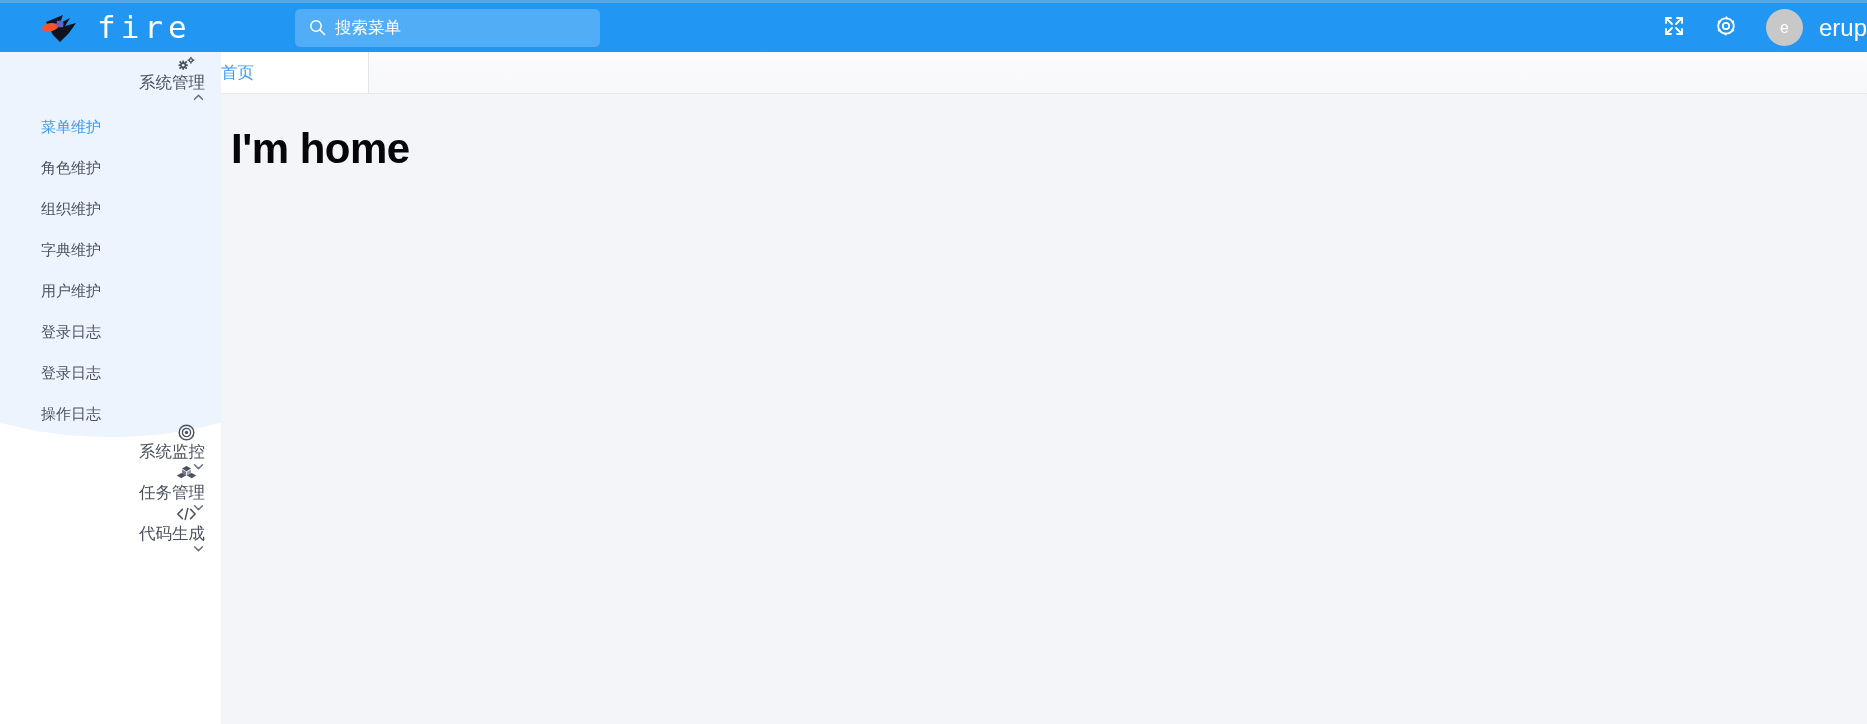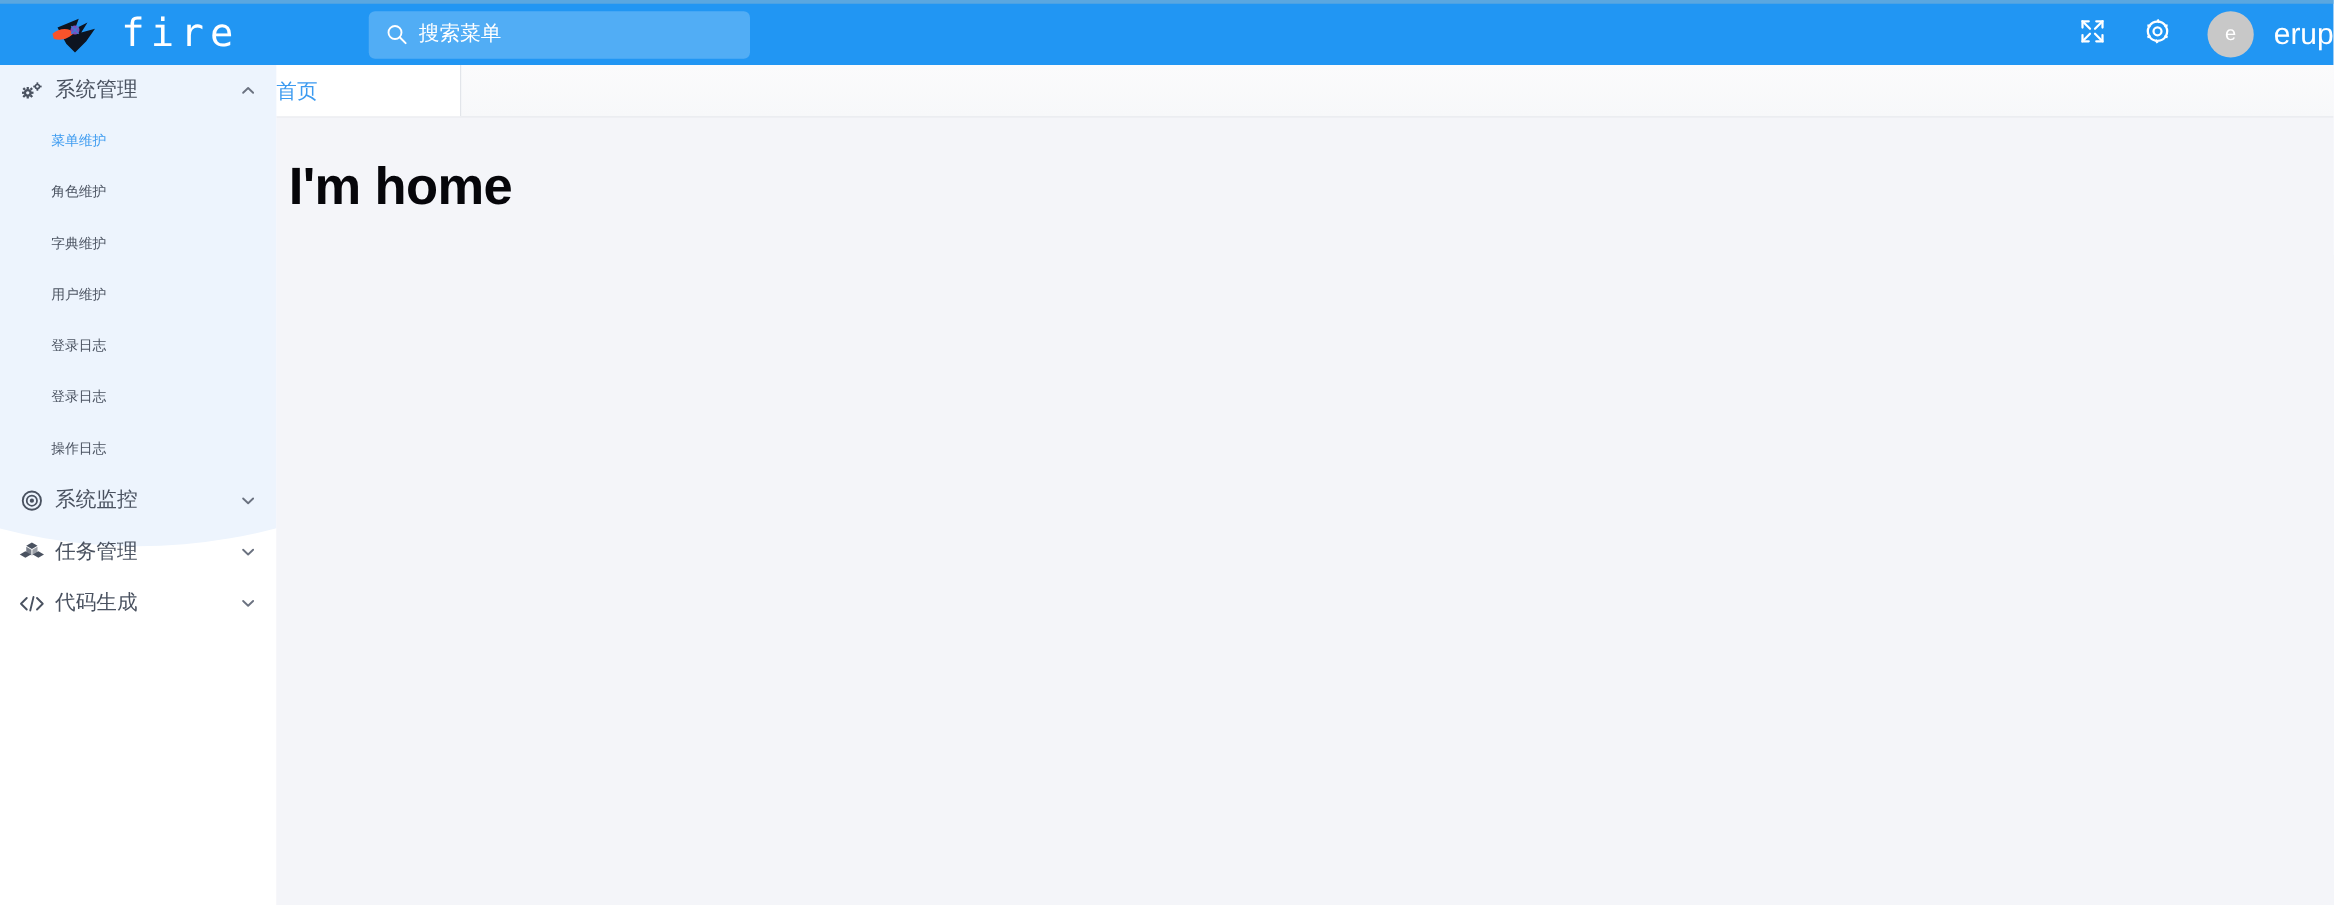--- a/index.html
+++ b/index.html
@@ -155,23 +155,24 @@
     pointer-events: none;
   }
   .menu {
     position: relative;
     z-index: 2;
     padding-top: 0;
   }
   .menu-group-title {
     height: 41px;
     display: flex;
-    align-items: center;
+    align-items: flex-end;
     padding: 0 16px 0 14px;
     cursor: pointer;
+    flex-direction: column;
   }
   .mg-icon {
     width: 22px;
     height: 20px;
     flex: 0 0 22px;
     display: flex;
     align-items: center;
     justify-content: center;
     margin-right: 8px;
   }
@@ -186,23 +187,23 @@
     height: 14px;
     flex: 0 0 14px;
     display: flex;
     align-items: center;
     justify-content: center;
   }
   .submenu { padding: 0; }
   .submenu-item {
     height: 41px;
     display: flex;
-    align-items: center;
+    align-items: flex-end;
     padding-left: 41px;
-    font-size: 11px;
+    font-size: 15px;
     color: #4a5260;
     cursor: pointer;
     line-height: 1;
   }
   .submenu-item.active { color: #3d9bf0; }
 
   
   .tabbar {
     position: absolute;
     top: 52px;
@@ -356,20 +357,23 @@
       </div>
 
       <div class="submenu">
         <div class="submenu-item active">
           <span>菜单维护</span>
         </div>
         <div class="submenu-item">
           <span>角色维护</span>
         </div>
         <div class="submenu-item">
+          <span>组织维护</span>
+        </div>
+        <div class="submenu-item">
           <span>字典维护</span>
         </div>
         <div class="submenu-item">
           <span>用户维护</span>
         </div>
         <div class="submenu-item">
           <span>登录日志</span>
         </div>
         <div class="submenu-item">
           <span>登录日志</span>

